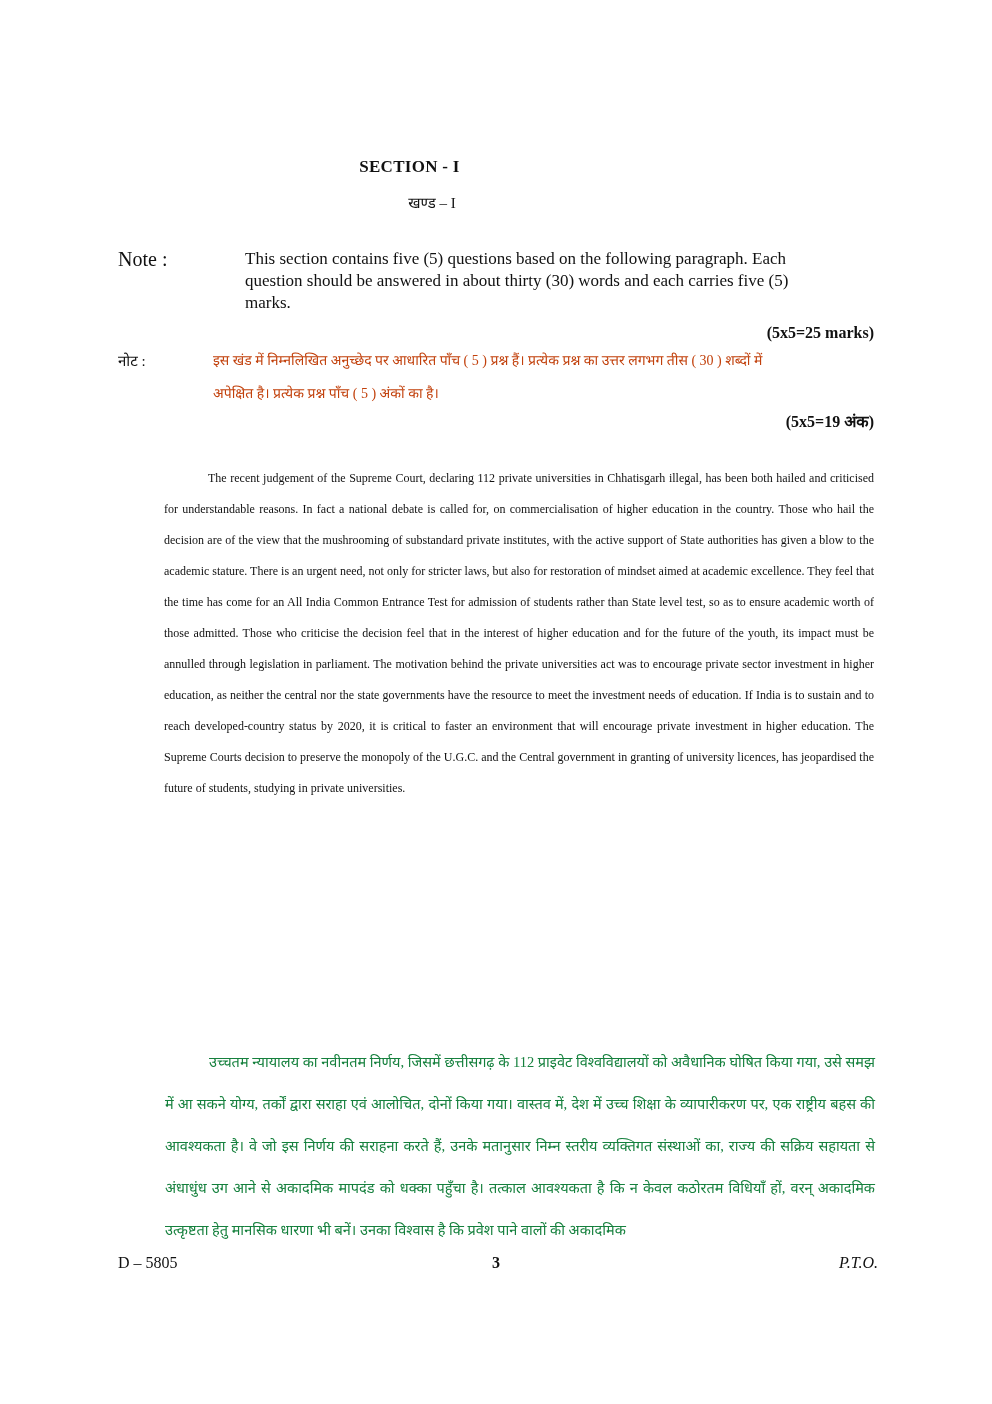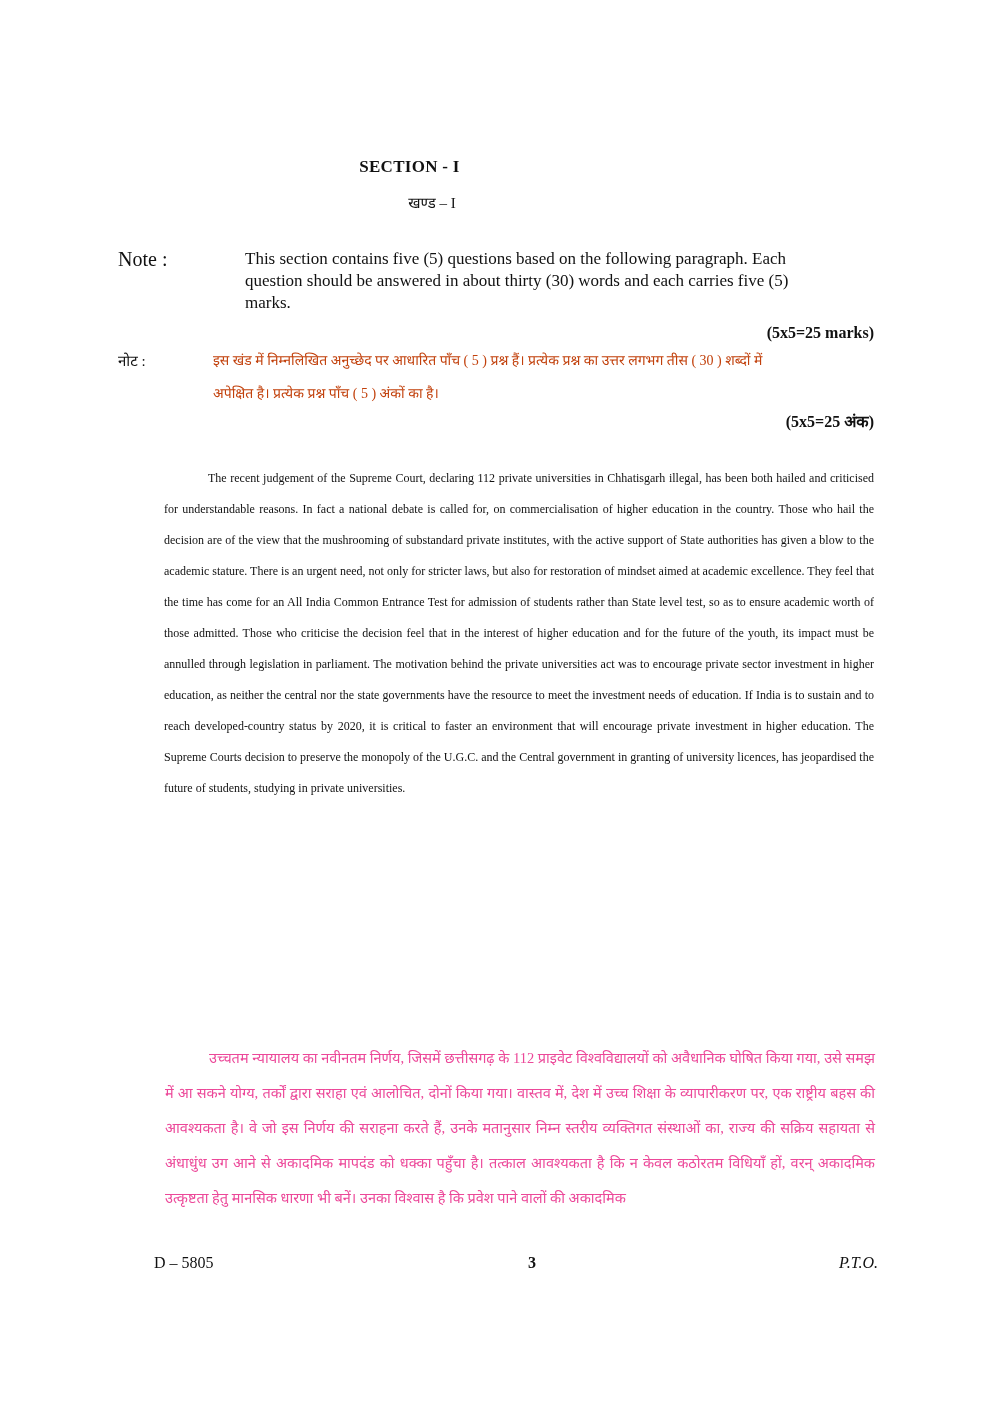--- a/index.html
+++ b/index.html
@@ -6,37 +6,37 @@
   body { width: 992px; height: 1404px; position: relative; overflow: hidden; color: #111; font-family: "Liberation Serif", "DejaVu Serif", serif; }
   .abs { position: absolute; }
   .section-title { top: 157px; left: 0; width: 819px; text-align: center; font-size: 17px; font-weight: bold; letter-spacing: 0.3px; }
   .section-title-hi { top: 192px; left: 0; width: 864px; text-align: center; font-size: 15px; }
   .note-label { left: 118px; font-size: 20px; }
   .note-text { left: 213px; width: 580px; font-size: 17px; line-height: 22px; margin-left: 32px; }
   .marks { right: 118px; font-size: 16px; font-weight: bold; }
   .hi-note { left: 213px; width: 580px; font-size: 14px; line-height: 33px; color: #c2410c; }
   .passage { left: 164px; width: 710px; font-size: 12px; line-height: 31px; text-align: justify; }
   .passage p { margin: 0; text-indent: 44px; }
-  .passage-hi { left: 165px; width: 710px; font-size: 14.5px; line-height: 35px; text-align: justify; color: #ec4899; }
+  .passage-hi { left: 165px; width: 710px; font-size: 14.5px; line-height: 42px; text-align: justify; color: #15803d; }
   .passage-hi p { margin: 0; text-indent: 44px; }
-  .footer { top: 1254px; font-size: 16px; margin-left: 36px; }
+  .footer { top: 1254px; font-size: 16px; }
 </style>
 </head>
 <body>
 
 <div class="abs section-title">SECTION - I</div>
 <div class="abs section-title-hi">खण्ड – I</div>
 
 <div class="abs note-label" style="top:248px;">Note :</div>
 <div class="abs note-text" style="top:248px;">This section contains five (5) questions based on the following paragraph.  Each question should be answered in about thirty (30) words and each carries five (5) marks.</div>
 <div class="abs marks" style="top:324px;">(5x5=25 marks)</div>
 
 <div class="abs note-label" style="top:350px; font-size:15px;">नोट :</div>
 <div class="abs hi-note" style="top:344px;">इस खंड में निम्नलिखित अनुच्छेद पर आधारित पाँच ( 5 ) प्रश्न हैं।  प्रत्येक प्रश्न का उत्तर लगभग तीस ( 30 ) शब्दों में अपेक्षित है।  प्रत्येक प्रश्न पाँच ( 5 ) अंकों का है।</div>
-<div class="abs marks" style="top:410px;">(5x5=25 अंक)</div>
+<div class="abs marks" style="top:410px;">(5x5=19 अंक)</div>
 
 <div class="abs passage" style="top:463px;">
   <p>The recent judgement of the Supreme Court, declaring 112 private universities in Chhatisgarh illegal, has been both hailed and criticised for understandable reasons.  In fact a national debate is called for, on commercialisation of higher education in the country.  Those who hail the decision are of the view that the mushrooming of substandard private institutes, with the active support of State authorities has given a blow to the academic stature.  There is an urgent need, not only for stricter laws, but also for restoration of mindset aimed at academic excellence.  They feel that the time has come for an All India Common Entrance Test for admission of students rather than State level test, so as to ensure academic worth of those admitted.  Those who criticise the decision feel that in the interest of higher education and for the future of the youth, its impact must be annulled through legislation in parliament.  The motivation behind the private universities act was to encourage private sector investment in higher education, as neither the central nor the state governments have the resource to meet the investment needs of education.  If India is to sustain and to reach developed-country status by 2020, it is critical to faster an environment that will encourage private investment in higher education.  The Supreme Courts decision to preserve the monopoly of the U.G.C. and the Central government in granting of university licences, has jeopardised the future of students, studying in private universities.</p>
 </div>
 
 <div class="abs passage-hi" style="top:1041px;">
   <p>उच्चतम न्यायालय का नवीनतम निर्णय, जिसमें छत्तीसगढ़ के 112 प्राइवेट विश्वविद्यालयों को अवैधानिक घोषित किया गया, उसे समझ में आ सकने योग्य, तर्कों द्वारा सराहा एवं आलोचित, दोनों किया गया।  वास्तव में, देश में उच्च शिक्षा के व्यापारीकरण पर, एक राष्ट्रीय बहस की आवश्यकता है।  वे जो इस निर्णय की सराहना करते हैं, उनके मतानुसार निम्न स्तरीय व्यक्तिगत संस्थाओं का, राज्य की सक्रिय सहायता से अंधाधुंध उग आने से अकादमिक मापदंड को धक्का पहुँचा है।  तत्काल आवश्यकता है कि न केवल कठोरतम विधियाँ हों, वरन् अकादमिक उत्कृष्टता हेतु मानसिक धारणा भी बनें।  उनका विश्वास है कि प्रवेश पाने वालों की अकादमिक</p>
 </div>
 
 <div class="abs footer" style="left:118px;">D – 5805</div>

